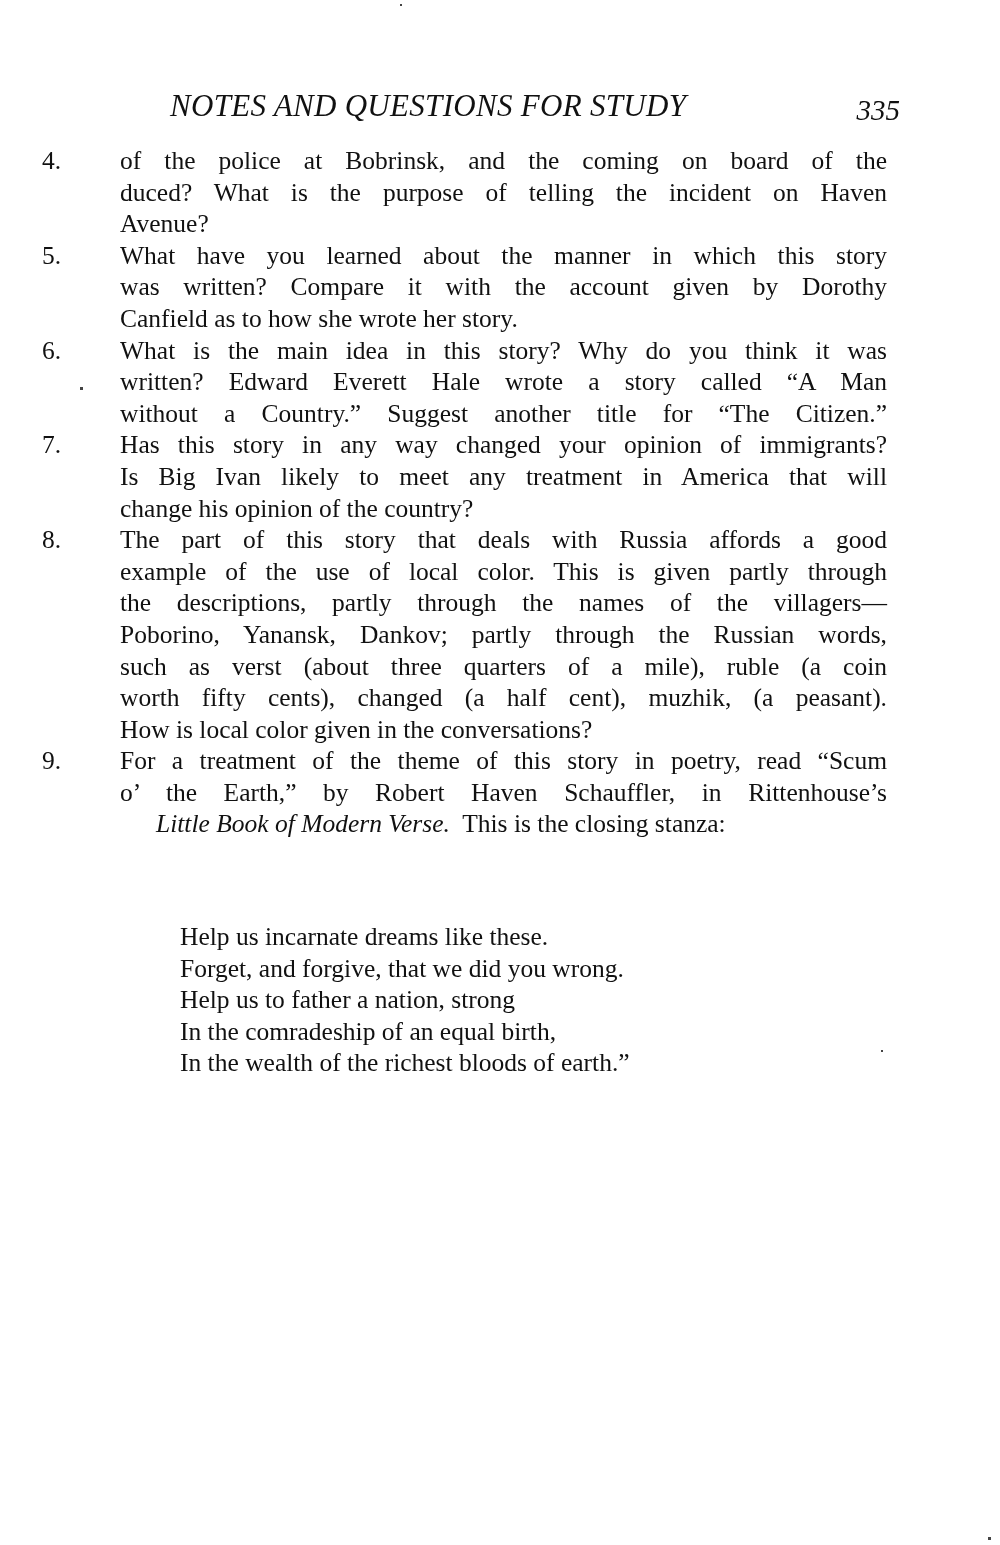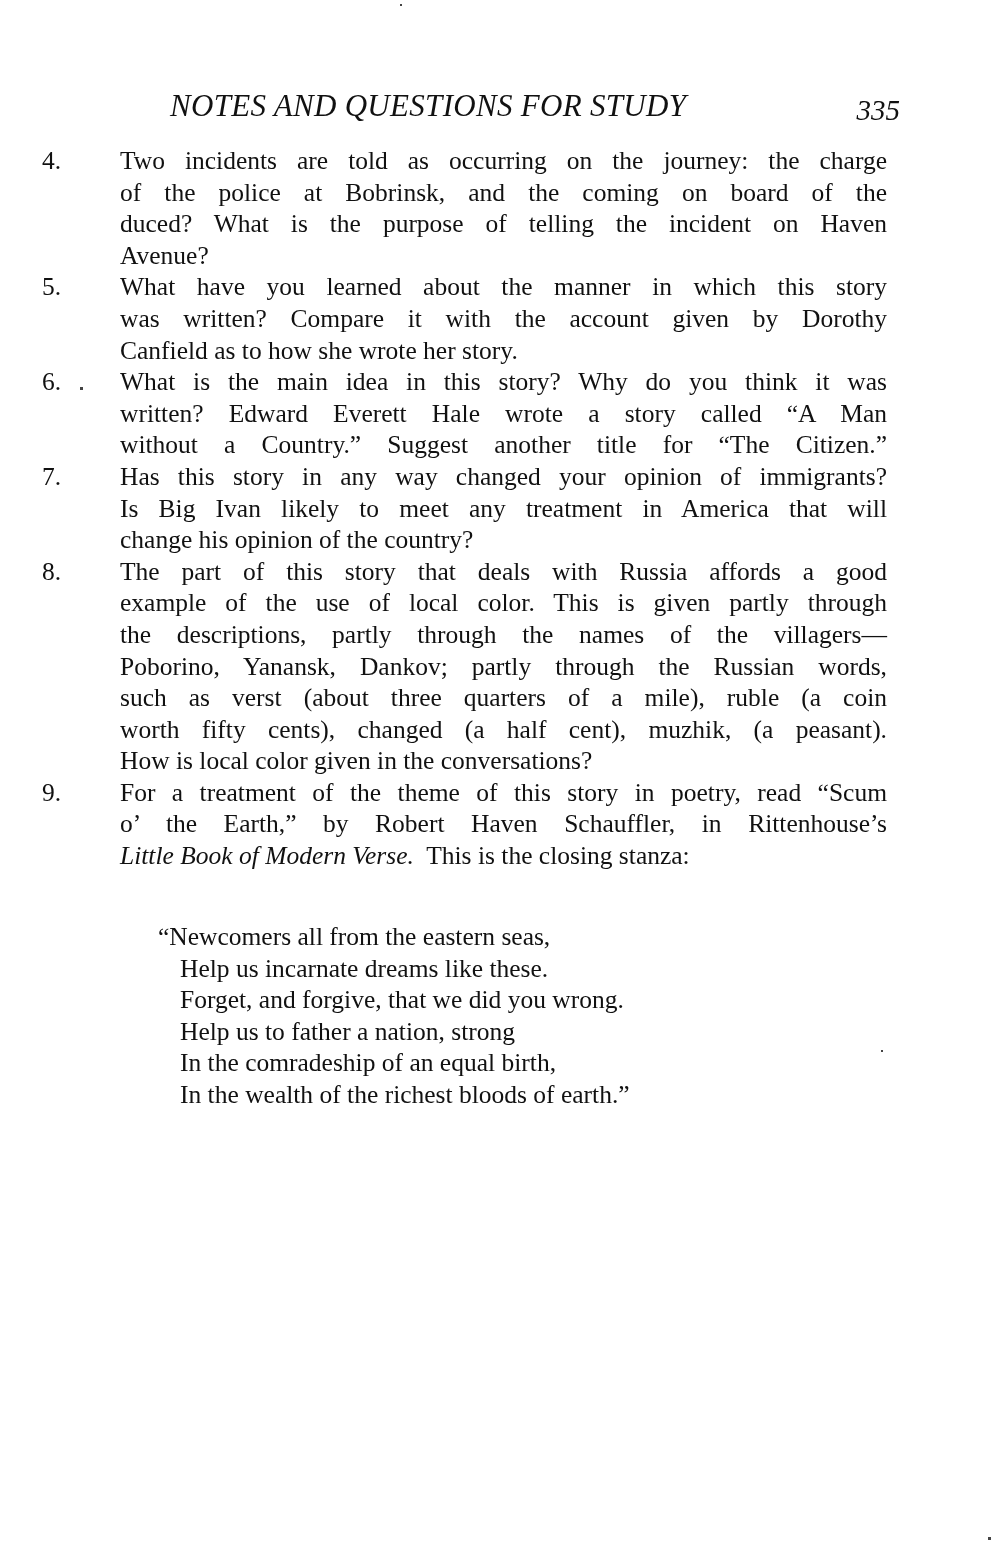--- a/index.html
+++ b/index.html
@@ -25,41 +25,40 @@
     margin-left: 120px; width: 767px;
     font-size: 25.5px; line-height: 31.6px;
     text-align: justify;
     text-align-last: left;
   }
   .note .num {
     position: absolute; left: -78px; top: 0; width: 30px;
   }
   .note .line { display: block; text-align: justify; text-align-last: justify; }
   .note .line.last { text-align-last: left; }
-  em.title { font-style: italic; }
+  em.title { font-style: italic; margin-left: 36px; }
   .stanza {
     position: absolute; left: 158px; top: 921px;
     font-size: 25.5px; line-height: 31.5px;
   }
   .stanza .verse { display: block; padding-left: 22px; white-space: nowrap; }
   .stanza .verse.first { padding-left: 0; }
   .speck { position: absolute; width: 3px; height: 3px; background: #444; }
 </style>
 </head>
 <body>
 
 <div class="header">
   <div class="running-head">NOTES AND QUESTIONS FOR STUDY</div>
   <div class="page-number">335</div>
 </div>
 
 <div class="notes">
   <div class="note">
     <span class="num">4.</span>
-    <span class="line">Two incidents are told as occurring on the journey: the charge</span>
     <span class="line">of the police at Bobrinsk, and the coming on board of the</span>
     <span class="line">duced?  What is the purpose of telling the incident on Haven</span>
     <span class="line last">Avenue?</span>
   </div>
   <div class="note">
     <span class="num">5.</span>
     <span class="line">What have you learned about the manner in which this story</span>
     <span class="line">was written?  Compare it with the account given by Dorothy</span>
     <span class="line last">Canfield as to how she wrote her story.</span>
   </div>
@@ -87,21 +86,20 @@
   </div>
   <div class="note">
     <span class="num">9.</span>
     <span class="line">For a treatment of the theme of this story in poetry, read “Scum</span>
     <span class="line">o’ the Earth,” by Robert Haven Schauffler, in Rittenhouse’s</span>
     <span class="line last"><em class="title">Little Book of Modern Verse.</em><span style="white-space:pre">  This is the closing stanza:</span></span>
   </div>
 </div>
 
 <div class="stanza">
-  <span class="verse first">“Newcomers all from the eastern seas,</span>
   <span class="verse">Help us incarnate dreams like these.</span>
   <span class="verse">Forget, and forgive, that we did you wrong.</span>
   <span class="verse">Help us to father a nation, strong</span>
   <span class="verse">In the comradeship of an equal birth,</span>
   <span class="verse">In the wealth of the richest bloods of earth.”</span>
 </div>
 
 <div class="speck" style="left:400px; top:4px; width:2px; height:2px;"></div>
 <div class="speck" style="left:80px; top:387px;"></div>
 <div class="speck" style="left:881px; top:1050px; width:2px; height:2px;"></div>

